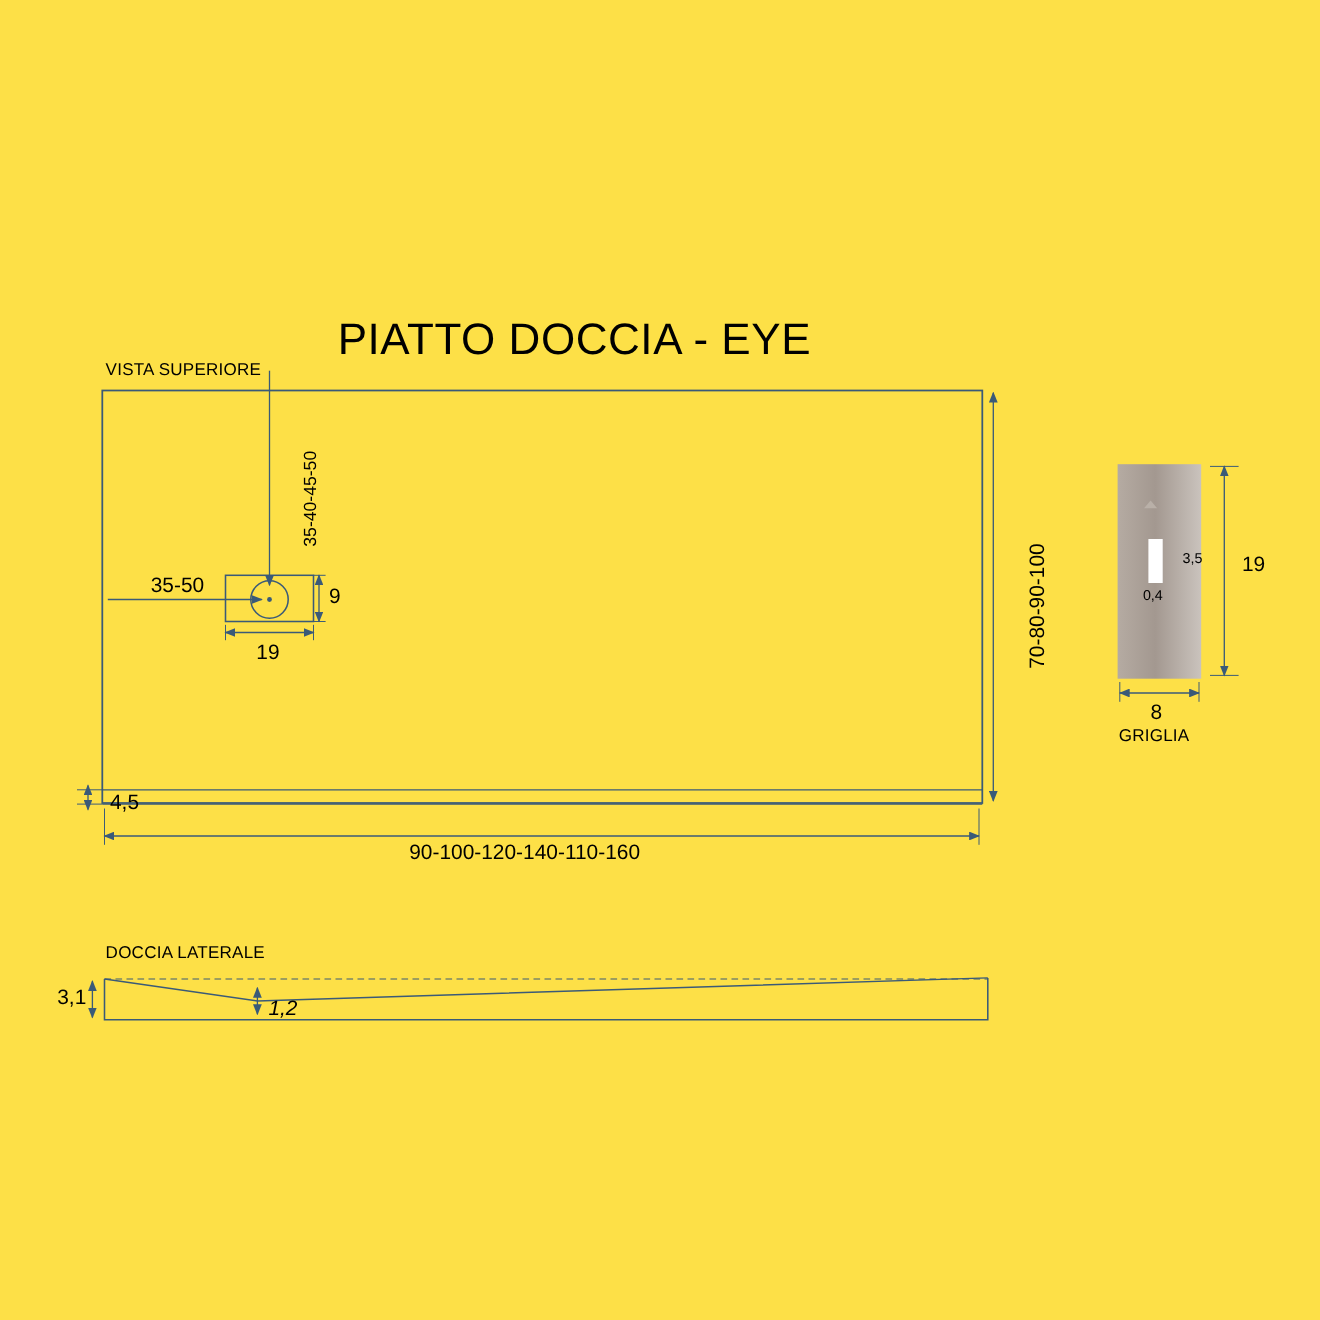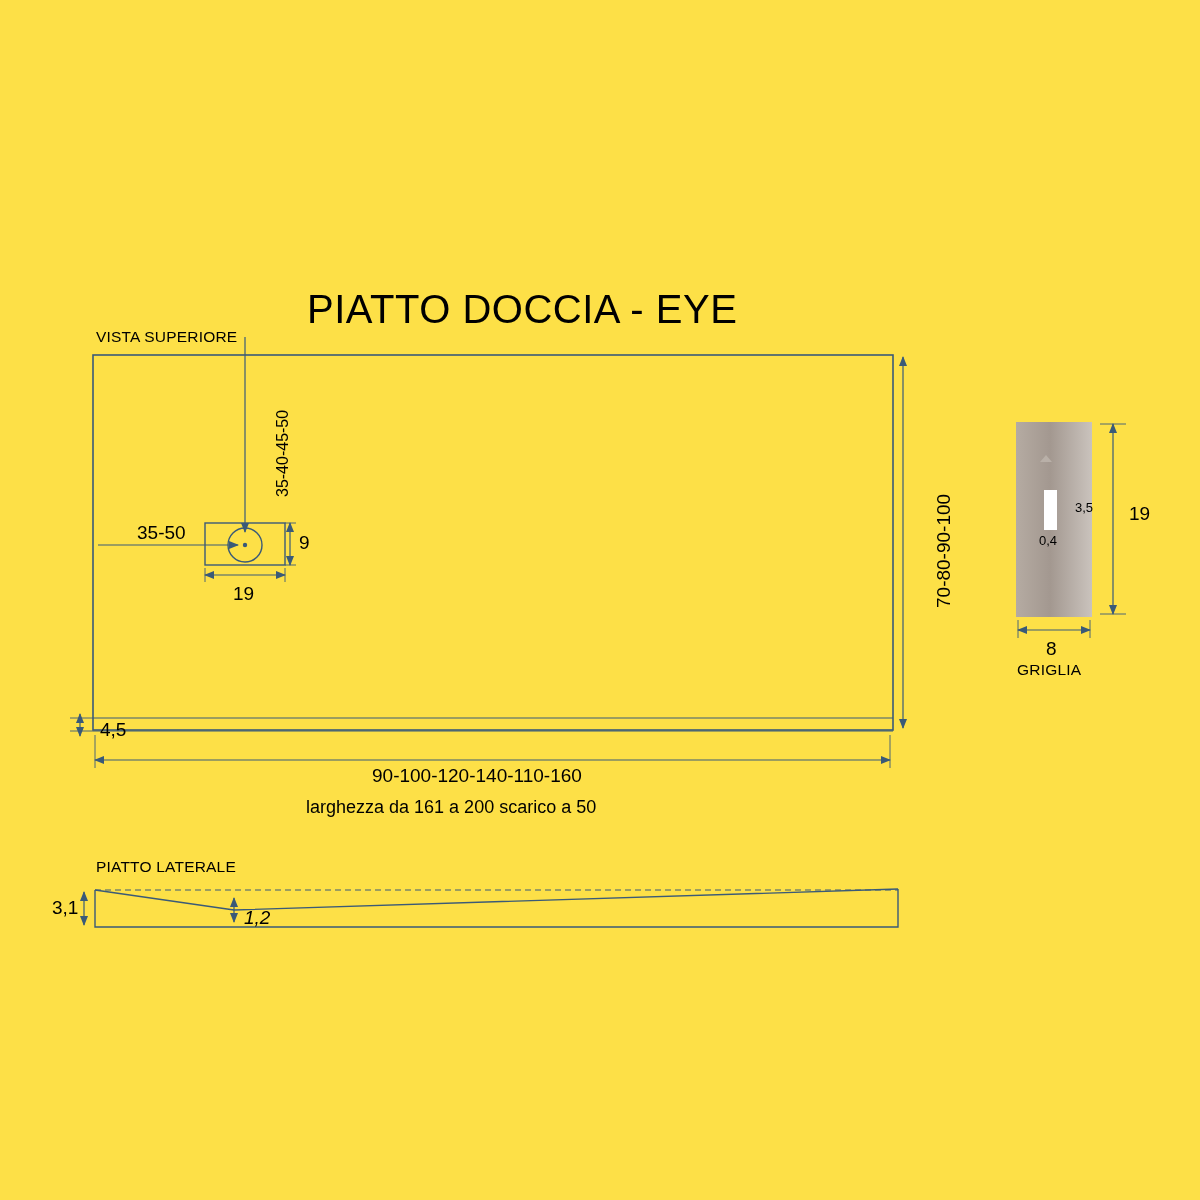--- a/index.html
+++ b/index.html
@@ -135,37 +135,36 @@
       <line x1="84" y1="892" x2="84" y2="925" stroke="#3a5a78" stroke-width="1.2" marker-start="url(#arrStart)" marker-end="url(#arrEnd)"></line>
 
       <line x1="234" y1="898" x2="234" y2="922" stroke="#3a5a78" stroke-width="1.2" marker-start="url(#arrStart)" marker-end="url(#arrEnd)"></line>
     </g>
   </svg>
 
   <div class="lbl title" style="left:307px; top:287px;">PIATTO DOCCIA - EYE</div>
 
   <div class="lbl viewlabel" style="left:96px; top:328px;">VISTA SUPERIORE</div>
 
-  <div class="lbl viewlabel" style="left:96px; top:858px;">PIATTO LATERALE</div>
+  <div class="lbl viewlabel" style="left:96px; top:858px;">DOCCIA LATERALE</div>
 
   <div class="lbl dim-small rot rot90" style="left:274px; top:497px;">35-40-45-50</div>
 
   <div class="lbl dim" style="left:137px; top:522px;">35-50</div>
 
   <div class="lbl dim" style="left:299px; top:532px;">9</div>
 
   <div class="lbl dim" style="left:233px; top:583px;">19</div>
 
   <div class="lbl dim rot rot90" style="left:933px; top:608px;">70-80-90-100</div>
 
   <div class="lbl dim" style="left:100px; top:719px;text-align:right;">4,5</div>
 
   <div class="lbl dim" style="left:372px; top:765px;">90-100-120-140-110-160</div>
 
-  <div class="lbl caption" style="left:306px; top:797px;">larghezza da 161 a 200 scarico a 50</div>
 
   <div class="lbl dim" style="left:52px; top:897px;">3,1</div>
 
   <div class="lbl dim" style="left:244px; top:907px;font-style:italic;">1,2</div>
 
   <div class="lbl dim-tiny" style="left:1060px; top:500px;margin-left:15px;">3,5</div>
 
   <div class="lbl dim-tiny" style="left:1039px; top:533px;">0,4</div>
 
   <div class="lbl dim" style="left:1129px; top:503px;">19</div>

